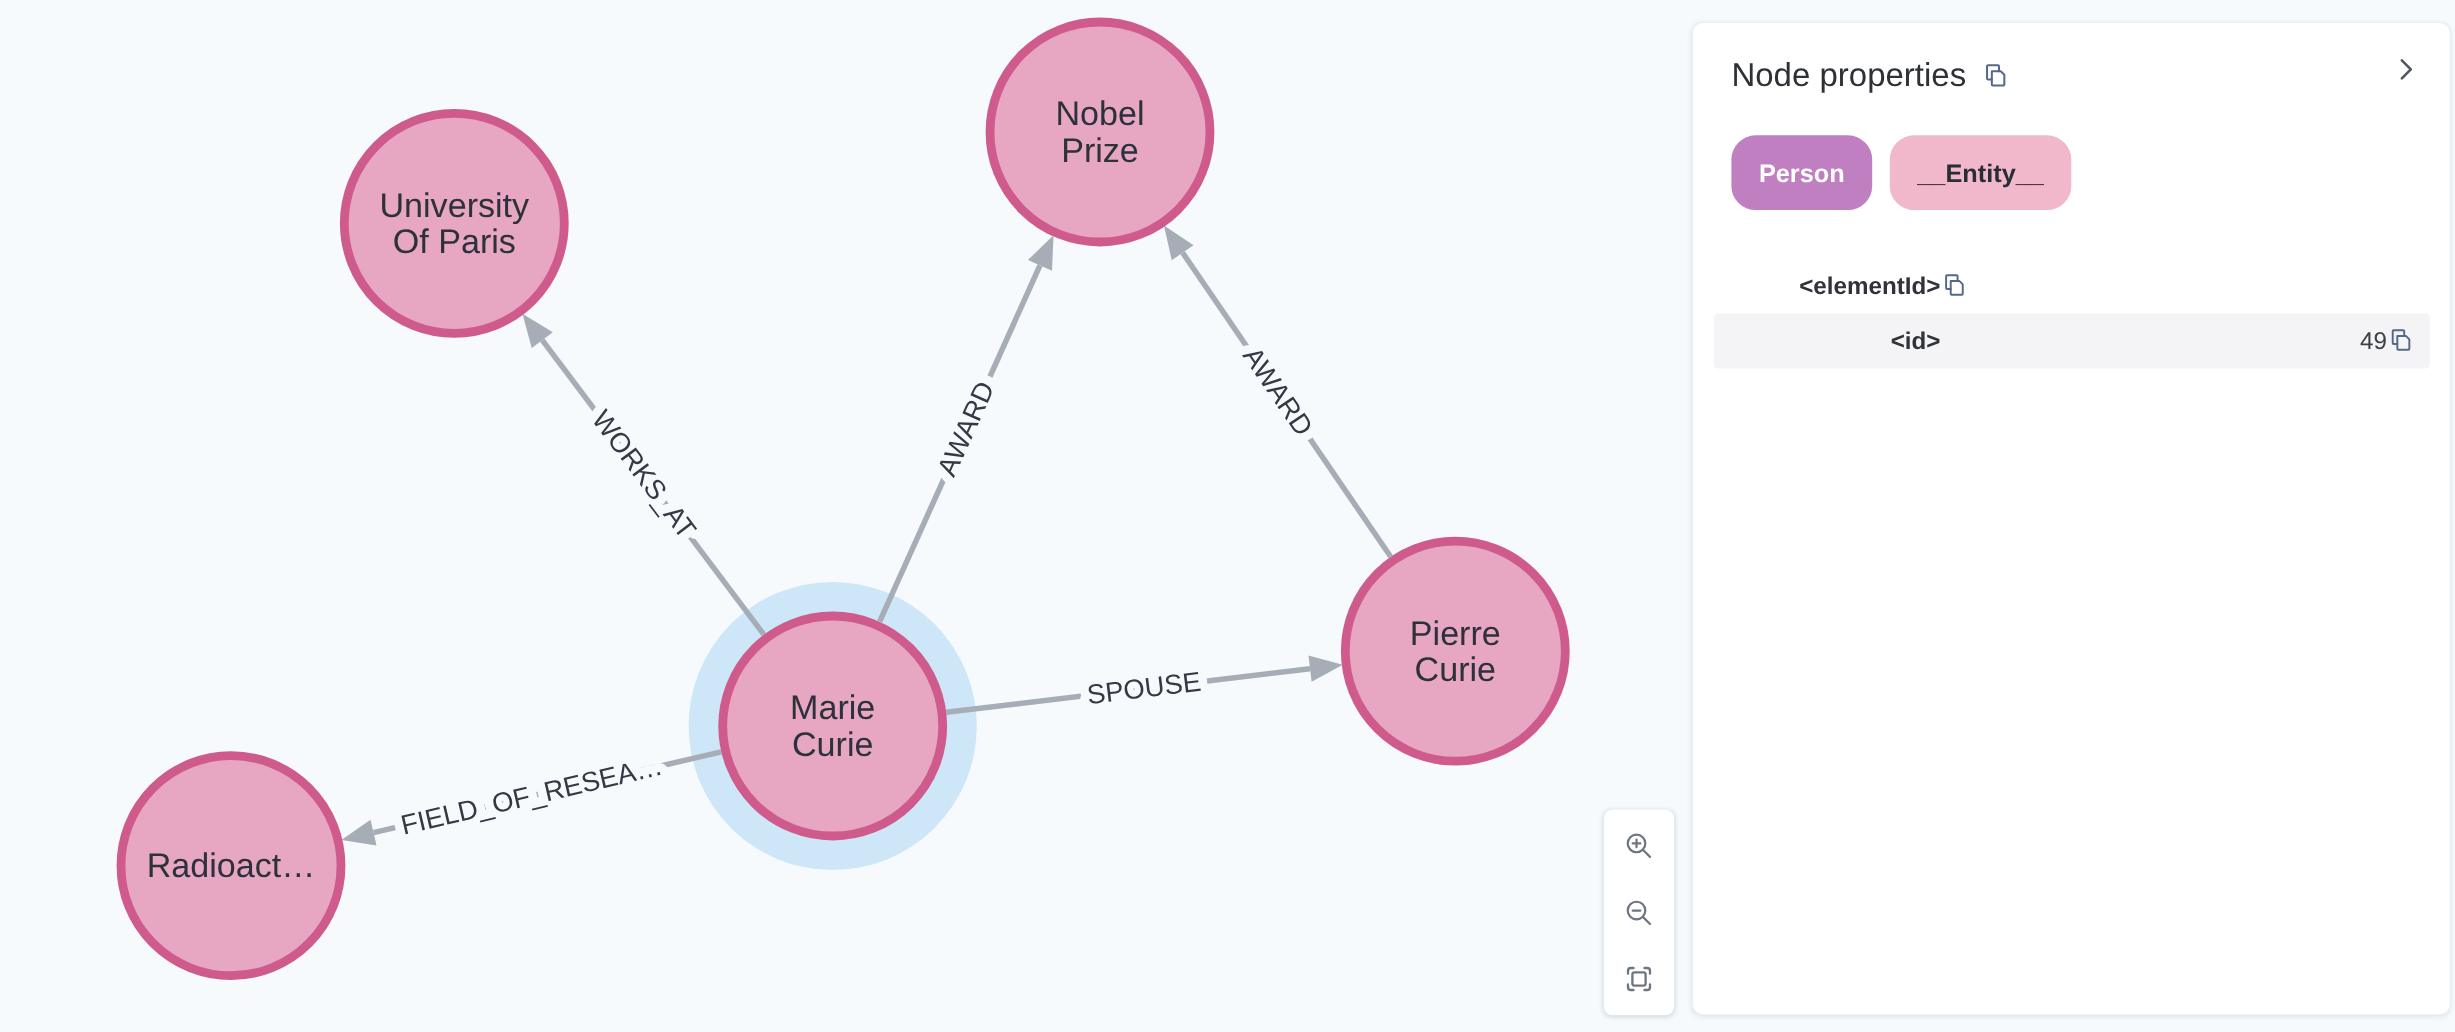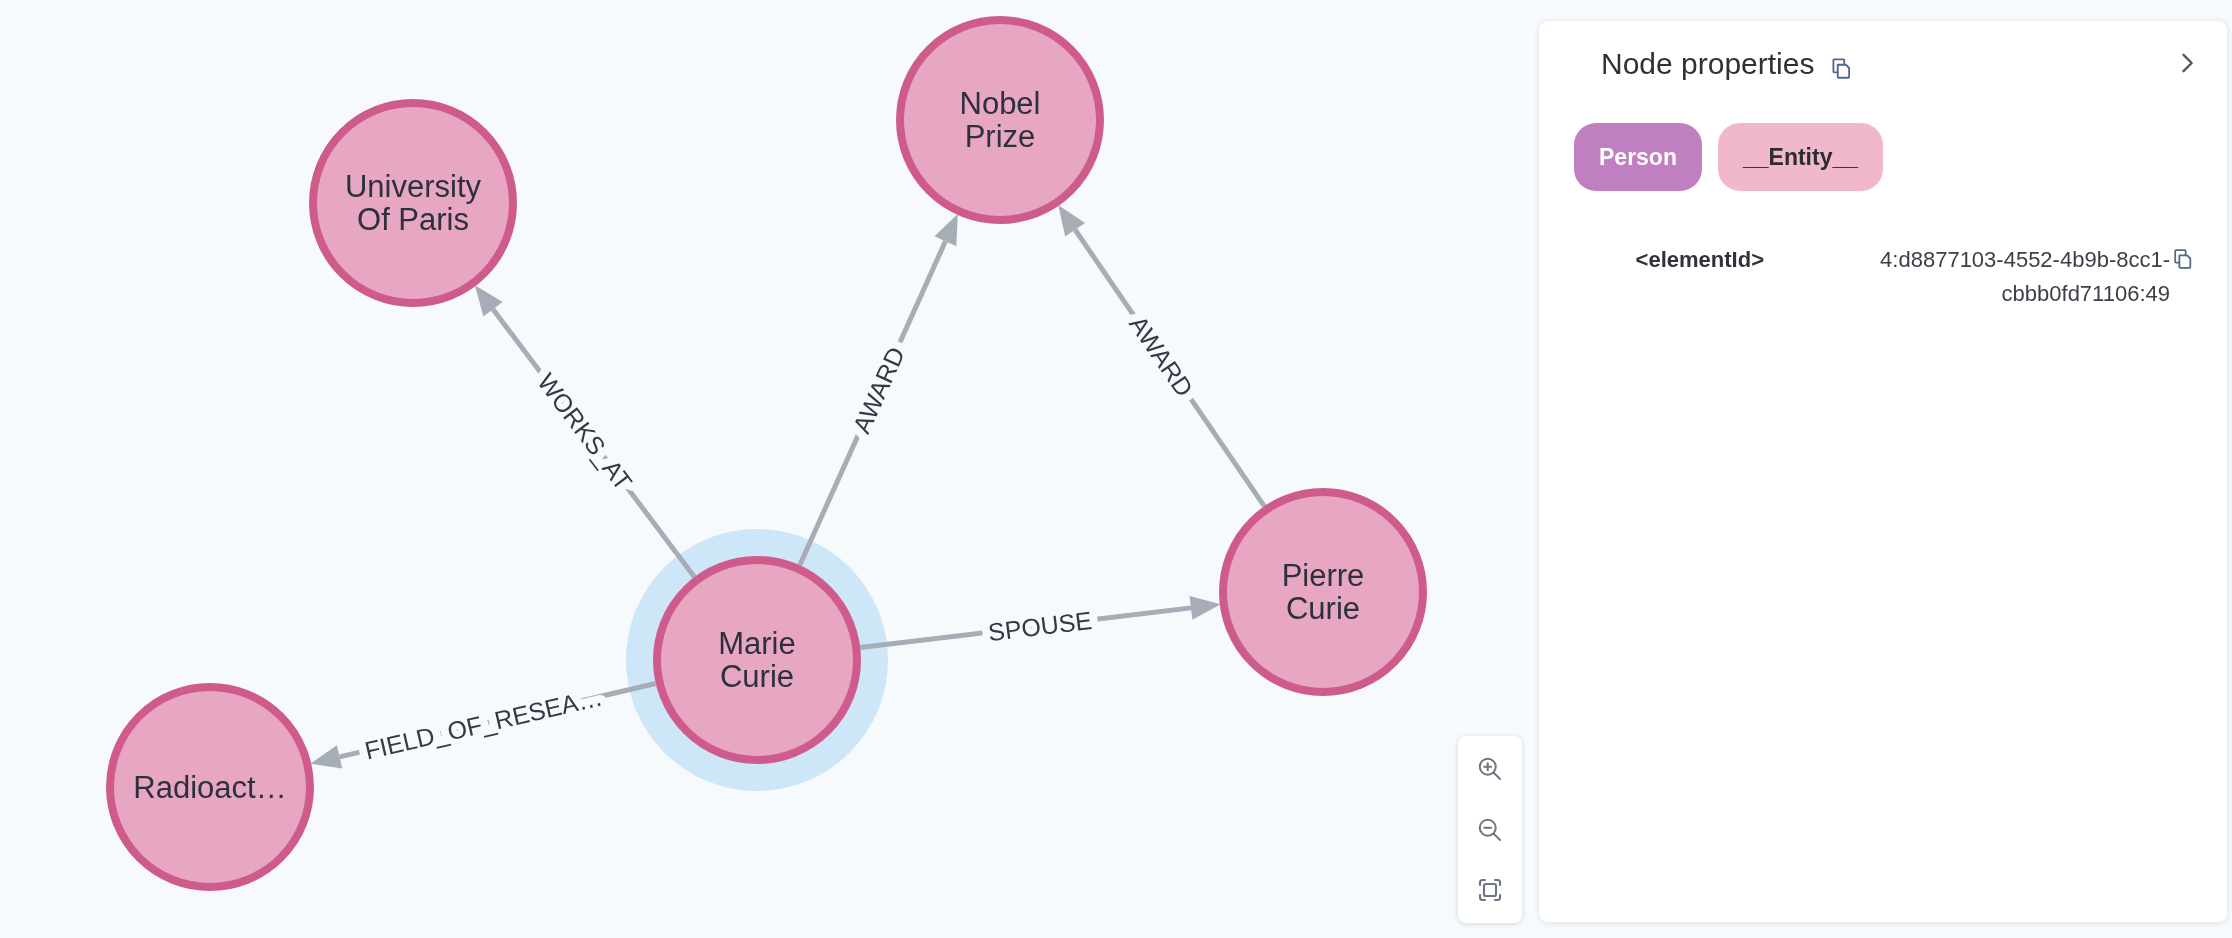--- a/index.html
+++ b/index.html
@@ -23,21 +23,21 @@
     display:flex;align-items:center;justify-content:center;color:#6e7682;}
   .zoom-btn svg{display:block;}
 
   
   .panel{
     position:absolute;left:1538px;top:20px;width:690px;height:903px;
     background:#fff;border:1px solid #eceef1;border-radius:10px;
     box-shadow:0 1px 5px rgba(30,50,70,.10);
     box-sizing:border-box;padding:26px 30px 0 35px;
   }
-  .panel-header{display:flex;height:44px;margin-left:27px;}
+  .panel-header{display:flex;align-items:center;height:44px;}
   .panel-title{font-size:30px;color:#2e3135;}
   .icon-btn{border:none;background:none;padding:0;cursor:pointer;display:flex;align-items:center;color:#54688a;}
   .title-copy{margin-left:14px;}
   .collapse-btn{position:absolute;right:26px;top:28px;color:#4f565e;}
   .badges{display:flex;gap:16px;margin-top:32px;}
   .badge{height:44px;border-radius:22px;padding:12px 25px;display:flex;align-items:center;
     font-weight:bold;font-size:23px;}
   .badge-person{background:var(--badge-person-bg,#C07FC0);color:var(--badge-person-text,#fff);}
   .badge-entity{background:var(--badge-entity-bg,#F1B7CB);color:var(--badge-entity-text,#2a2d33);}
   .props{margin-top:44px;margin-left:-16px;margin-right:-12px;}
@@ -159,21 +159,32 @@
   </button>
 
   <div class="badges">
     <span class="badge badge-person">Person</span>
     <span class="badge badge-entity">__Entity__</span>
   </div>
 
   <div class="props">
     <div class="prop-row">
       <span class="prop-key">&lt;elementId&gt;</span>
-      <span class="prop-value"><span class="vtext">4:d8877103-4552-4b9b-8cc1-cbbb0fd71106:49</span></span>
+      <button class="icon-btn row-copy">
+        <span>
+          <svg width="25" height="25" viewBox="0 0 24 24" fill="none" stroke="currentColor" stroke-width="1.7" stroke-linecap="round" stroke-linejoin="round">
+            <path d="M9 9h7.5l3 3v8.2a.8.8 0 0 1-.8.8H9.8a.8.8 0 0 1-.8-.8V9z"></path>
+            <path d="M15 9V4.8a.8.8 0 0 0-.8-.8H5.8a.8.8 0 0 0-.8.8v10.4a.8.8 0 0 0 .8.8H9"></path>
+          </svg>
+        </span>
+      </button>
+    </div>
+    <div class="prop-row striped">
+      <span class="prop-key">&lt;id&gt;</span>
+      <span class="prop-value"><span class="vtext">49</span></span>
       <button class="icon-btn row-copy">
         <span>
           <svg width="25" height="25" viewBox="0 0 24 24" fill="none" stroke="currentColor" stroke-width="1.7" stroke-linecap="round" stroke-linejoin="round">
             <path d="M9 9h7.5l3 3v8.2a.8.8 0 0 1-.8.8H9.8a.8.8 0 0 1-.8-.8V9z"></path>
             <path d="M15 9V4.8a.8.8 0 0 0-.8-.8H5.8a.8.8 0 0 0-.8.8v10.4a.8.8 0 0 0 .8.8H9"></path>
           </svg>
         </span>
       </button>
     </div>
   </div>

